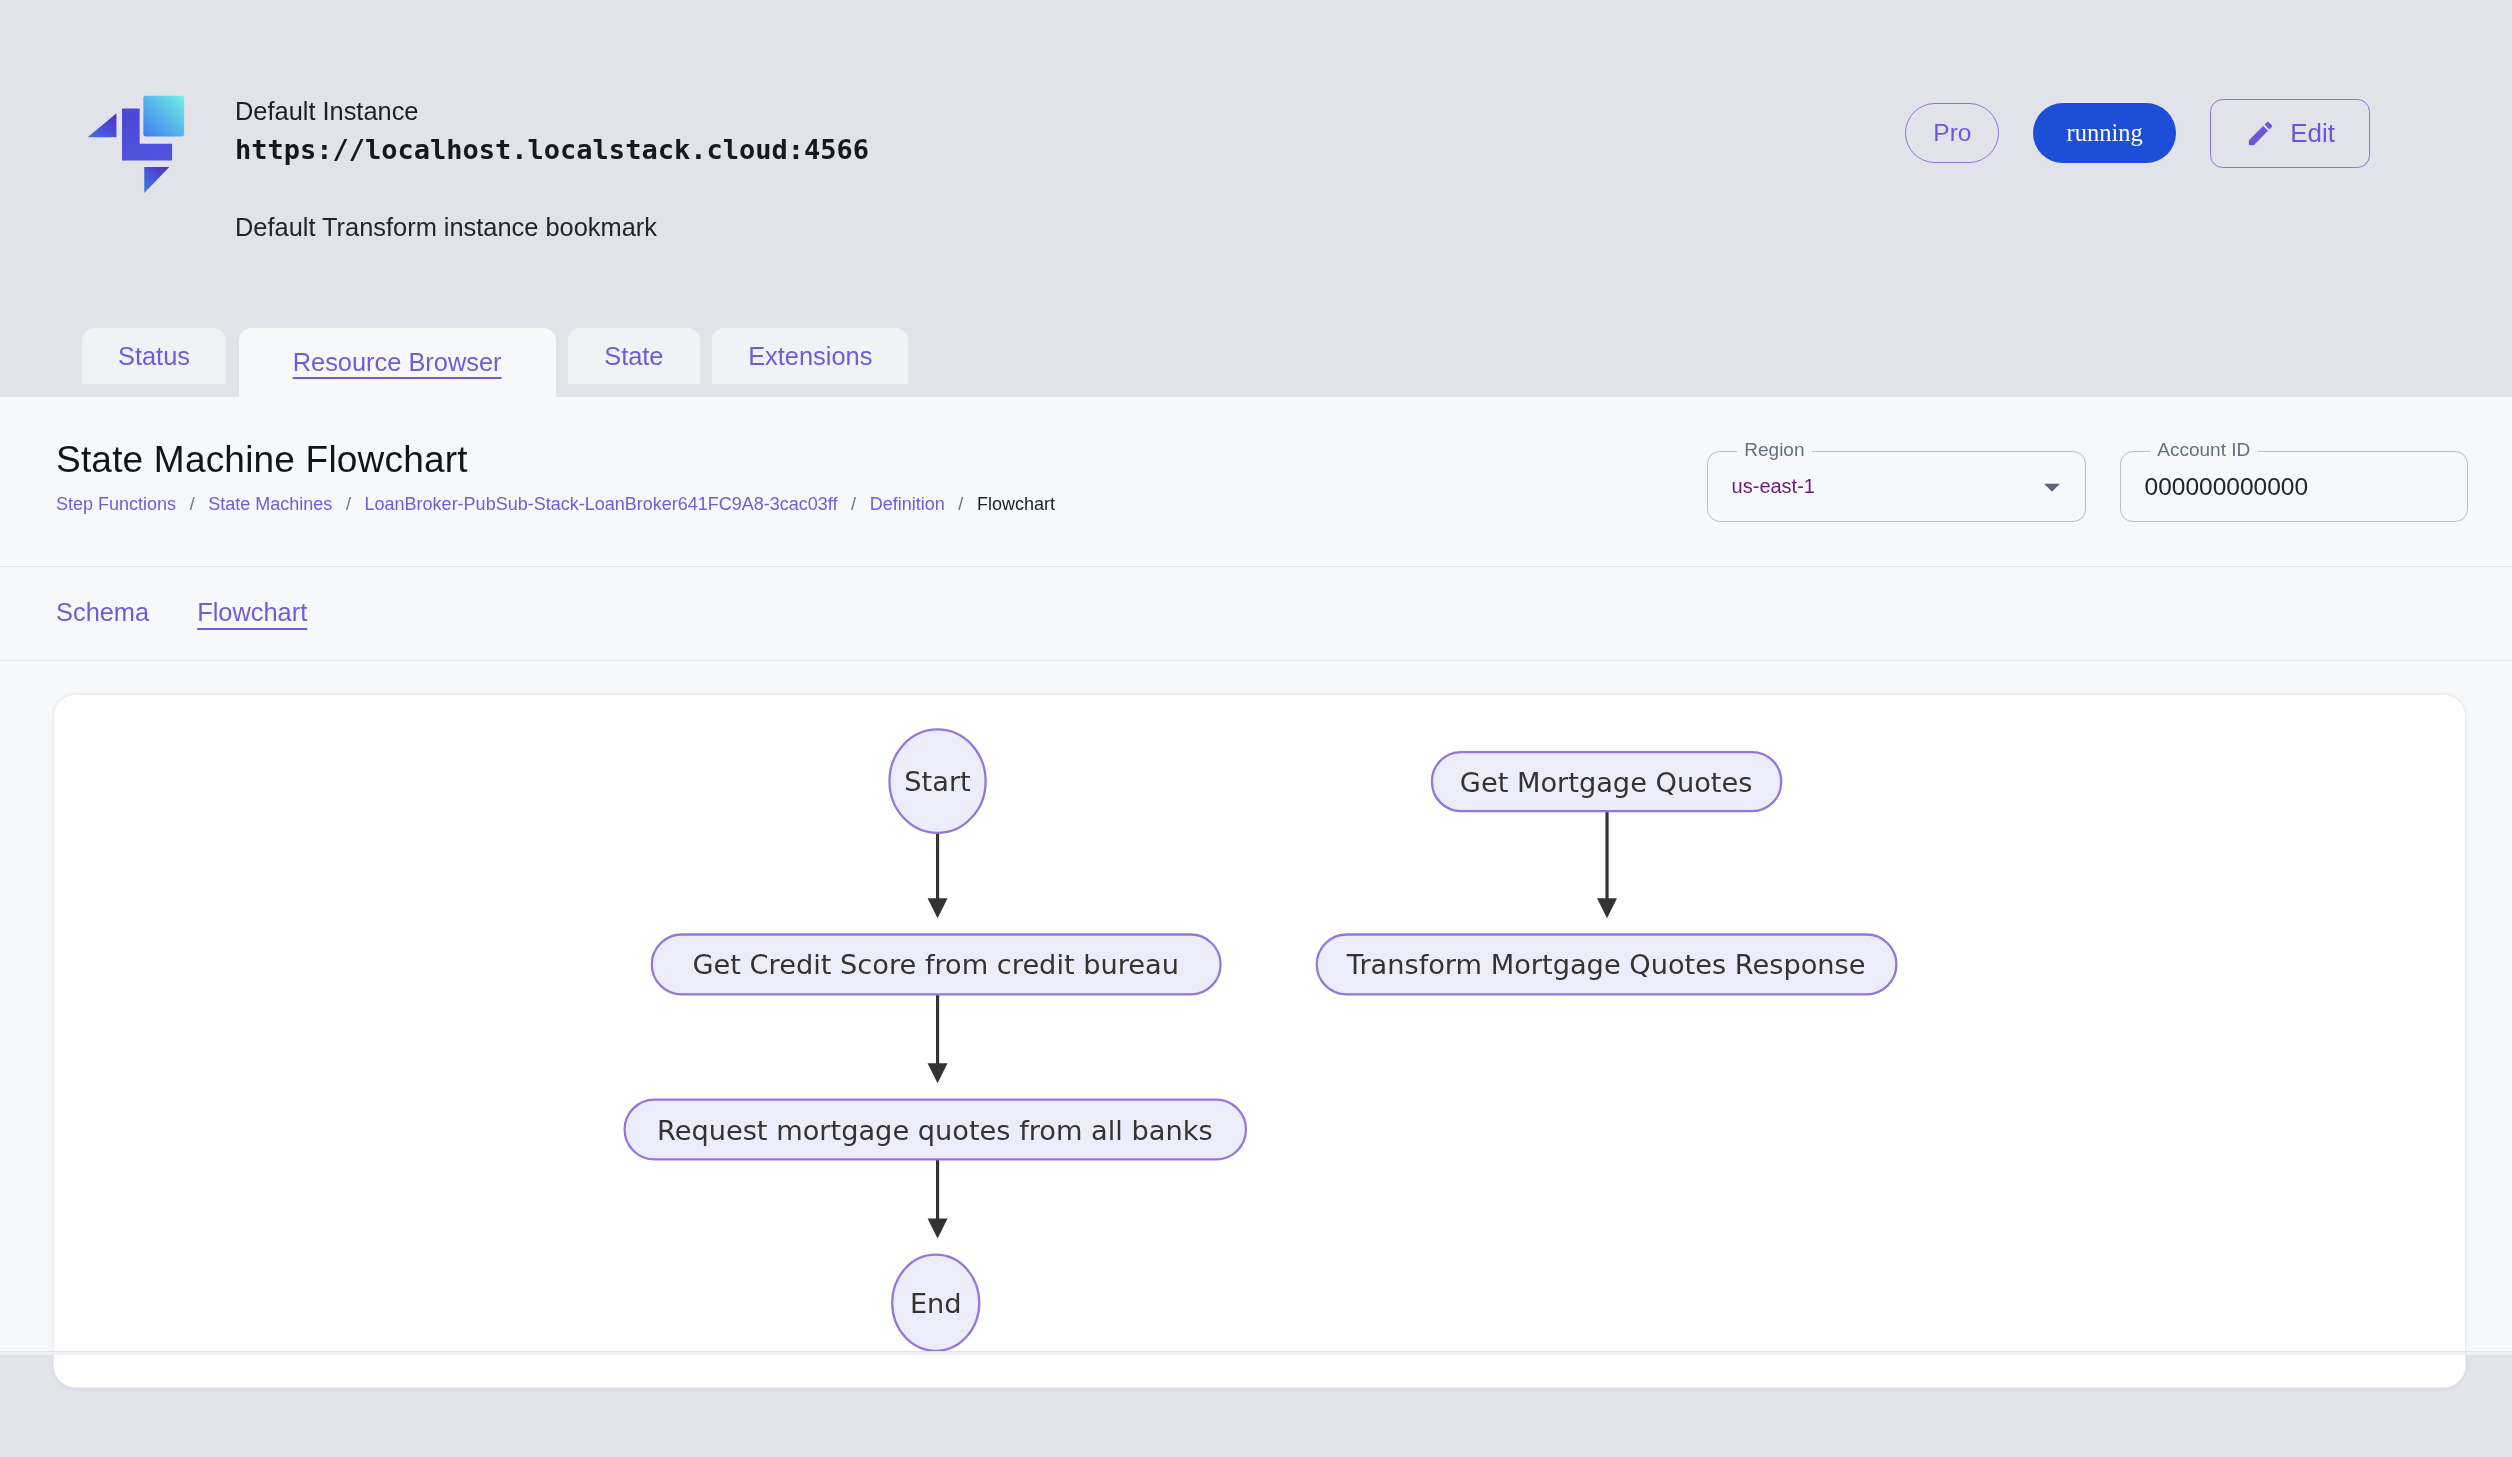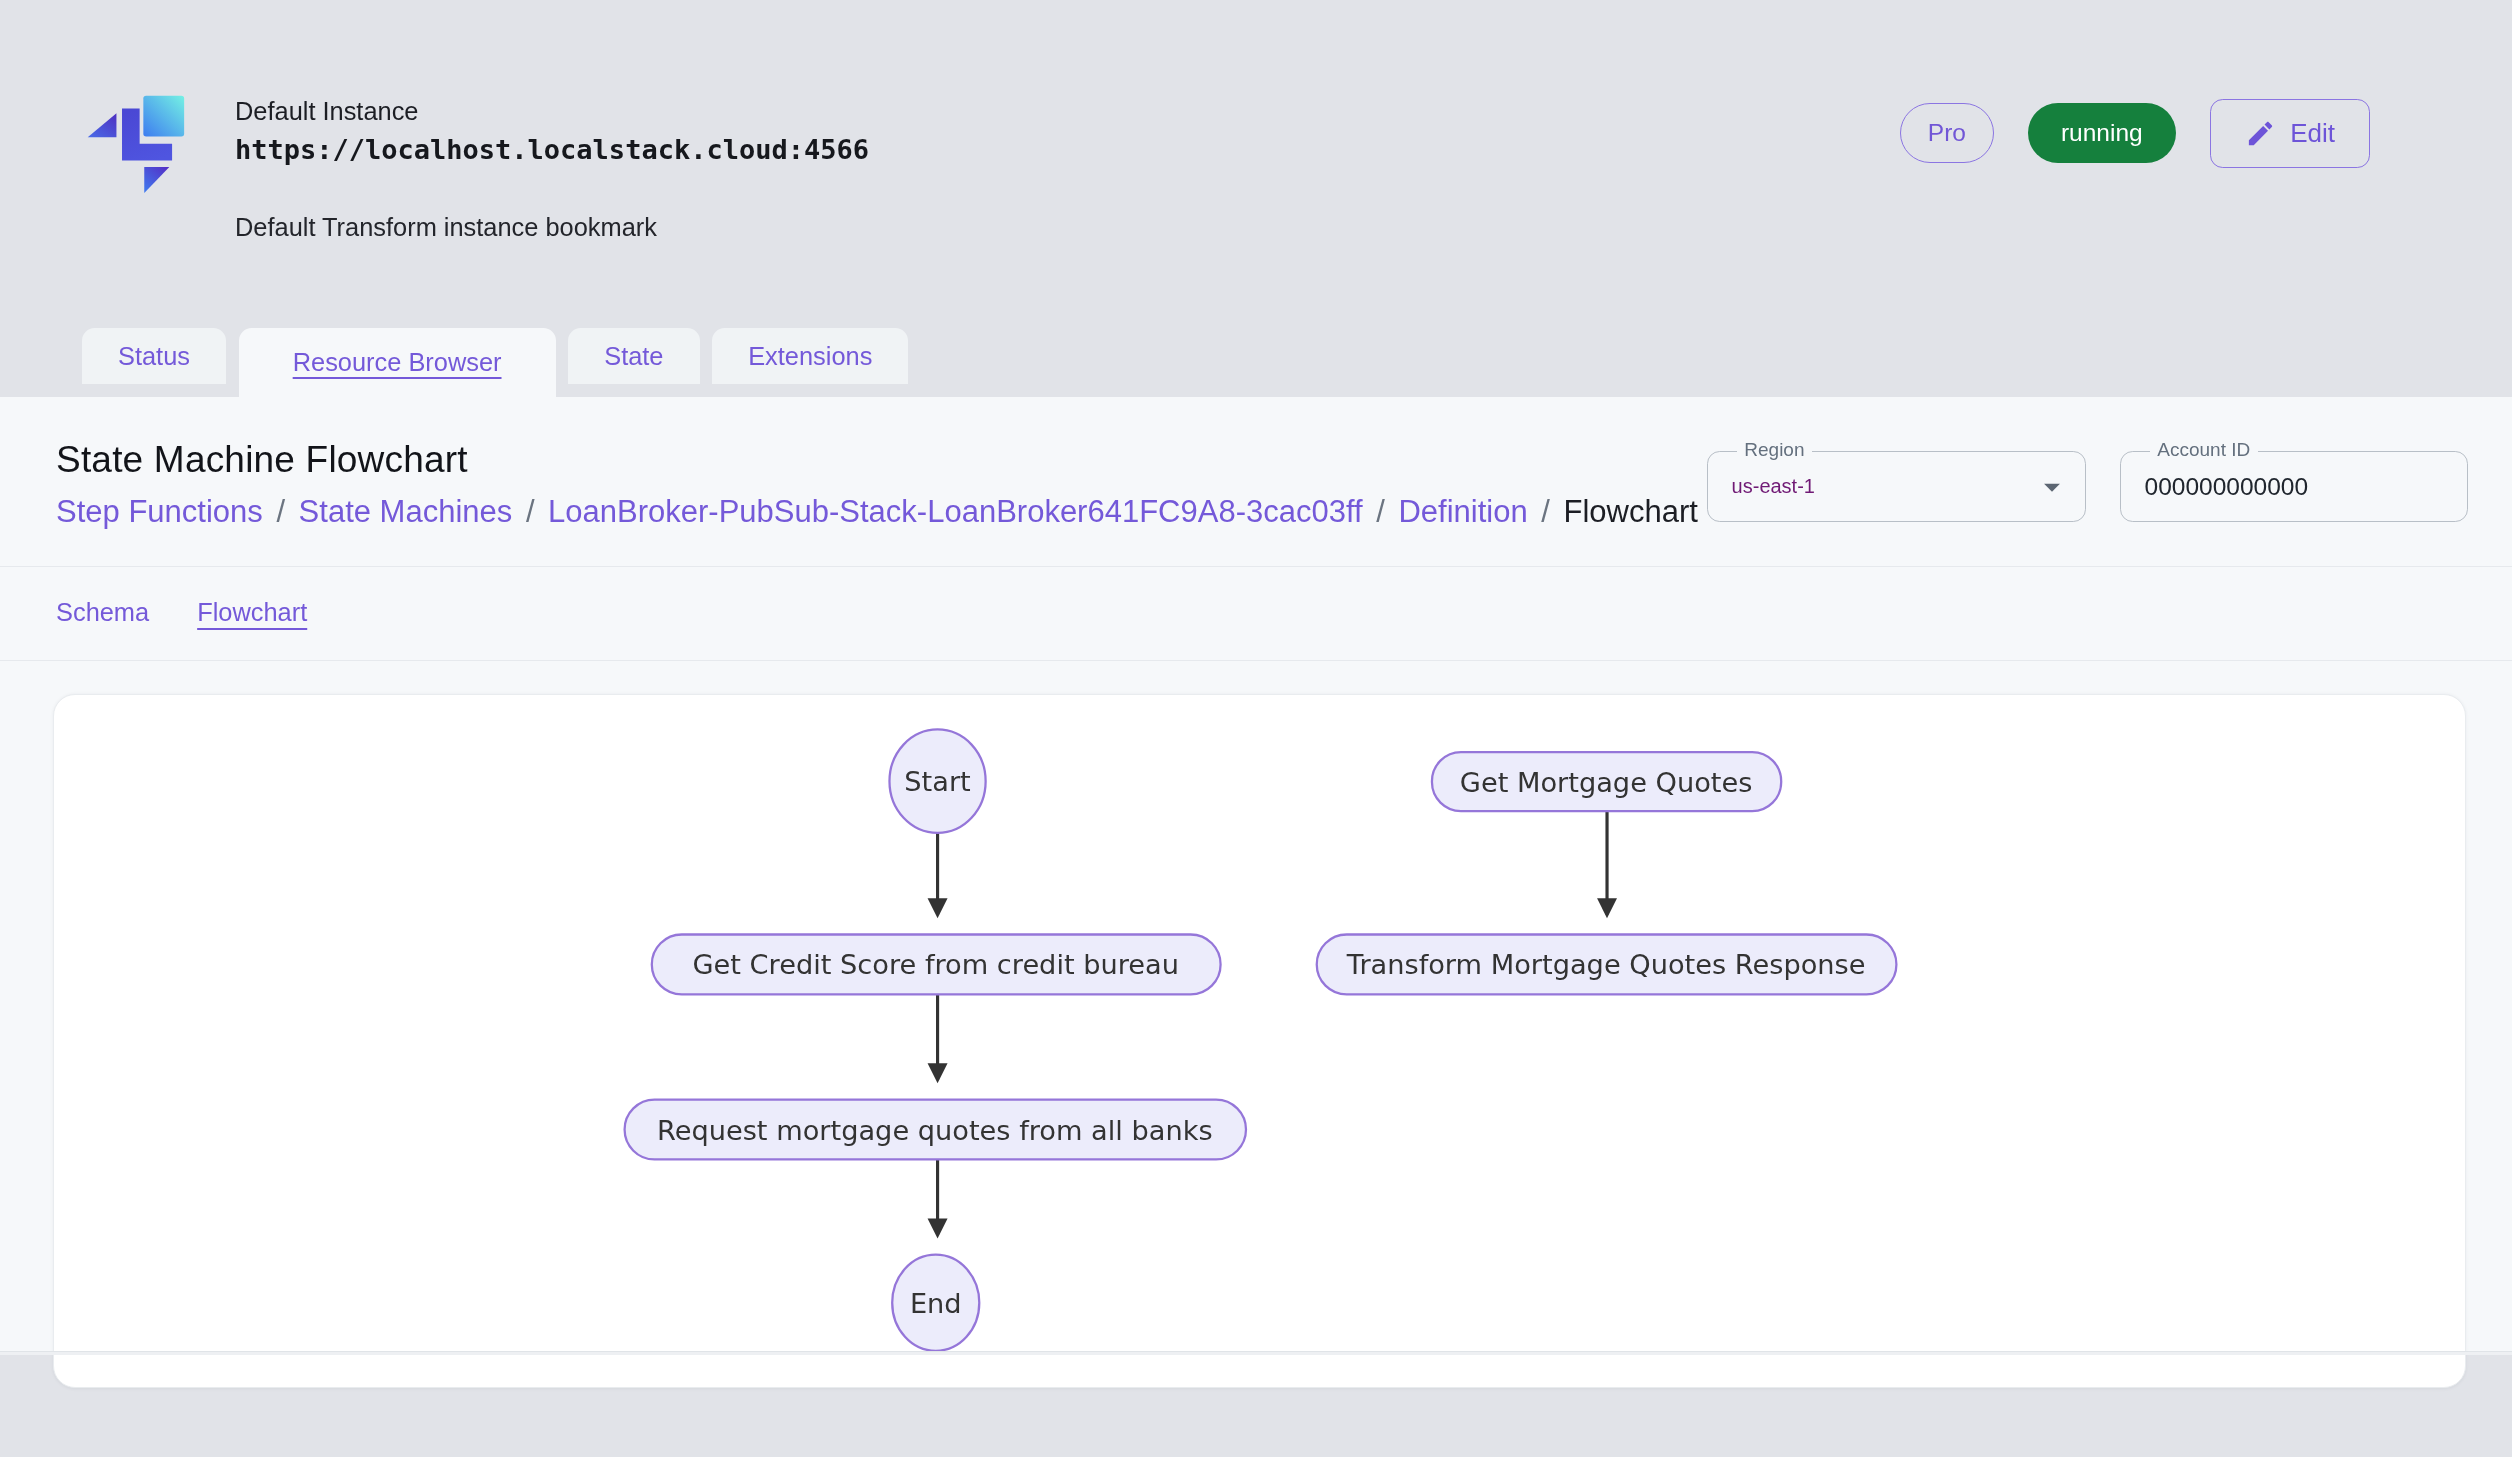--- a/index.html
+++ b/index.html
@@ -26,21 +26,21 @@
     font-weight:700; font-size:27px; line-height:42px; color:#16181d;
   }
   .instance-desc { font-size:25.4px; line-height:36px; color:#23252b; margin-top:38px; }
 
   .header-right { display:flex; align-items:center; gap:34px; margin-top:12.7px; }
   .chip {
     display:inline-flex; align-items:center; justify-content:center;
     height:60px; border-radius:30px; font-size:24.5px; padding:0 27px;
   }
   .chip-pro { border:1.8px solid #8b75e2; color:#7156d6; background:transparent; }
-  .chip-running { background:#15803d; color:#ffffff; border:none; padding:0 33px; }
+  .chip-running { background:#1d4ed8; color:#ffffff; border:none; padding:0 33px;font-family:Liberation Serif, serif; }
   .edit-btn {
     display:inline-flex; align-items:center; gap:14.5px;
     height:69px; padding:0 34px; background:transparent;
     border:1.8px solid #8b75e2; border-radius:12.7px;
     color:#6d54d8; font-size:26px; font-family:inherit; cursor:pointer;
   }
   .edit-btn svg { width:31px; height:31px; fill:#6d54d8; }
 
   
   .tabs { display:flex; gap:12.7px; padding-left:82px; height:69px; margin-top:83px; }
@@ -56,21 +56,21 @@
   
   .panel {
     position:relative; background:#f6f8fa;
     width:2512px; height:958px;
   }
   .panel-header {
     display:flex; justify-content:space-between; align-items:flex-start;
     padding:42px 44px 0 56px; height:169px;
   }
   .page-title { font-size:37px; font-weight:400; color:#121419; letter-spacing:0.2px; }
-  .breadcrumb { display:flex; align-items:center; gap:13.6px; margin-top:12.7px; font-size:31px; }
+  .breadcrumb { display:flex; align-items:center; gap:13.6px; margin-top:12.7px; font-size:18px; }
   .breadcrumb a { color:#7459d9; text-decoration:none; cursor:pointer; }
   .breadcrumb .sep { color:#6b7480; }
   .breadcrumb .current { color:#1c1e24; }
 
   .panel-controls { display:flex; gap:34px; margin-top:11.8px; }
   .field {
     position:relative; height:71px; border:1.8px solid #b8bfc7; border-radius:12.7px;
     background:transparent; display:flex; align-items:center;
   }
   .field .field-label {

